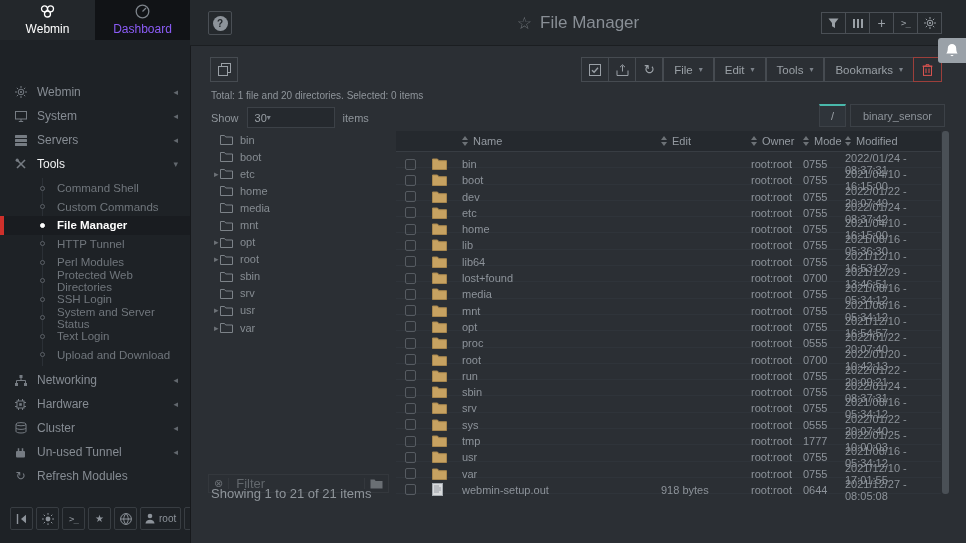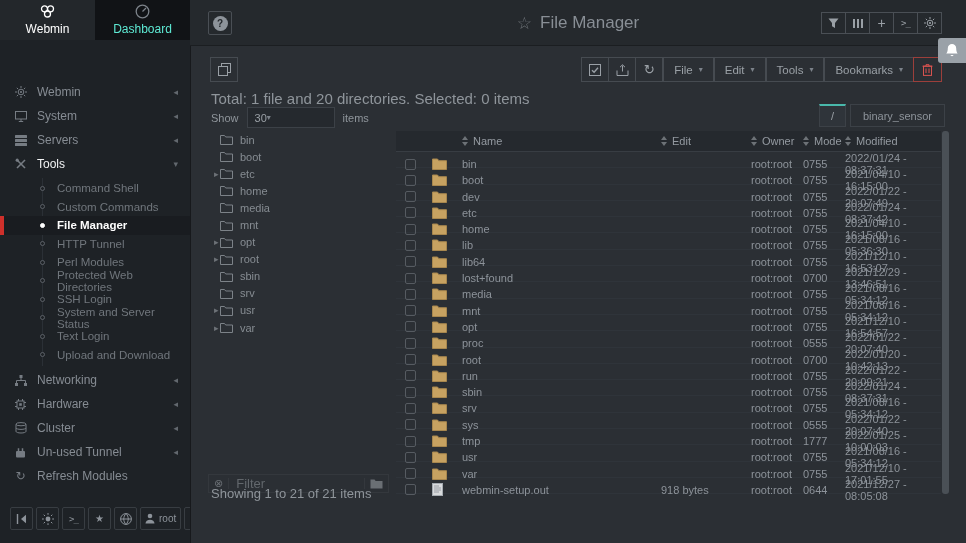--- a/index.html
+++ b/index.html
@@ -5,21 +5,21 @@
   html,body{margin:0;padding:0;background:#14171a;}
   *{box-sizing:border-box;}
   .app{position:relative;width:966px;height:543px;overflow:hidden;background:#2b2f34;
        font-family:"Liberation Sans","DejaVu Sans",sans-serif;color:#8d939a;-webkit-font-smoothing:antialiased;}
   svg{display:block;}
 
   
   .sidebar{position:absolute;left:0;top:0;width:190px;height:543px;background:#1e2226;}
   .logo-tabs{display:flex;height:40px;}
   .ltab{flex:1;display:flex;flex-direction:column;align-items:center;justify-content:center;gap:3px;
-        font-size:12px;color:#5eead4;background:#111316;cursor:pointer;}
+        font-size:12px;color:#8b5cf6;background:#111316;cursor:pointer;}
   .ltab.active{background:#23272b;color:#fff;}
   .search-row{position:relative;height:32px;border-bottom:1px solid #2a2e33;display:flex;align-items:center;padding:0 12px;}
   .search-row input{flex:1;background:transparent;border:0;outline:0;color:#9aa0a6;font-size:12px;font-family:inherit;}
   .search-row input::placeholder{color:#5c6167;}
   .nav{position:absolute;top:80px;left:0;right:0;}
   .cat{height:24px;display:flex;align-items:center;padding:0 12px;font-size:12px;color:#868c93;cursor:pointer;}
   .cat .cicon{width:17px;display:flex;justify-content:center;color:#767c83;}
   .cat .clabel{flex:1;margin-left:8px;}
   .cat .cchev{font-size:9px;color:#62686e;}
   .cat.open .clabel{color:#f2f3f4;}
@@ -60,21 +60,21 @@
   .content{position:absolute;left:190px;top:46px;width:776px;height:497px;background:#2b2f34;border-left:1px solid #17191c;}
   .btn{height:25px;border:1px solid #464b51;background:#2b2f34;color:#9aa0a6;display:flex;align-items:center;
        justify-content:center;cursor:pointer;font-size:11.5px;font-family:inherit;}
   .copy-btn{position:absolute;left:19px;top:11px;width:28px;}
   .fm-toolbar{position:absolute;right:24px;top:11px;display:flex;}
   .fm-toolbar>*+*{margin-left:-1px;}
   .fm-toolbar .ibtn{width:28px;}
   .fm-toolbar .mbtn{padding:0 10px;gap:6px;}
   .caret{font-size:8px;color:#7c828a;}
   .trash-btn{width:29px;border-color:#9c3f3b;}
-  .status-line{position:absolute;left:20px;top:44px;font-size:15px;color:#8f959b;}
+  .status-line{position:absolute;left:20px;top:44px;font-size:10px;color:#8f959b;}
   .show-row{position:absolute;left:20px;top:61px;display:flex;align-items:center;gap:8px;font-size:11px;color:#8f959b;}
   .select-box{width:88px;height:21px;border:1px solid #3c4147;background:#25292e;display:flex;align-items:center;
               justify-content:flex-start;padding:0 7px;color:#9aa0a6;cursor:pointer;font-size:11px;}
   .crumbs{position:absolute;right:21px;top:58px;display:flex;}
   .crumb-root{width:27px;height:23px;background:#2f343a;border:1px solid #3c4147;border-top:2px solid #49b8ab;
               display:flex;align-items:center;justify-content:center;font-size:11px;color:#9aa0a6;cursor:pointer;}
   .crumb-cur{height:23px;margin-left:4px;padding:0 12px;border:1px solid #3c4147;display:flex;align-items:center;
              font-size:11px;color:#8d939a;cursor:pointer;}
 
   

